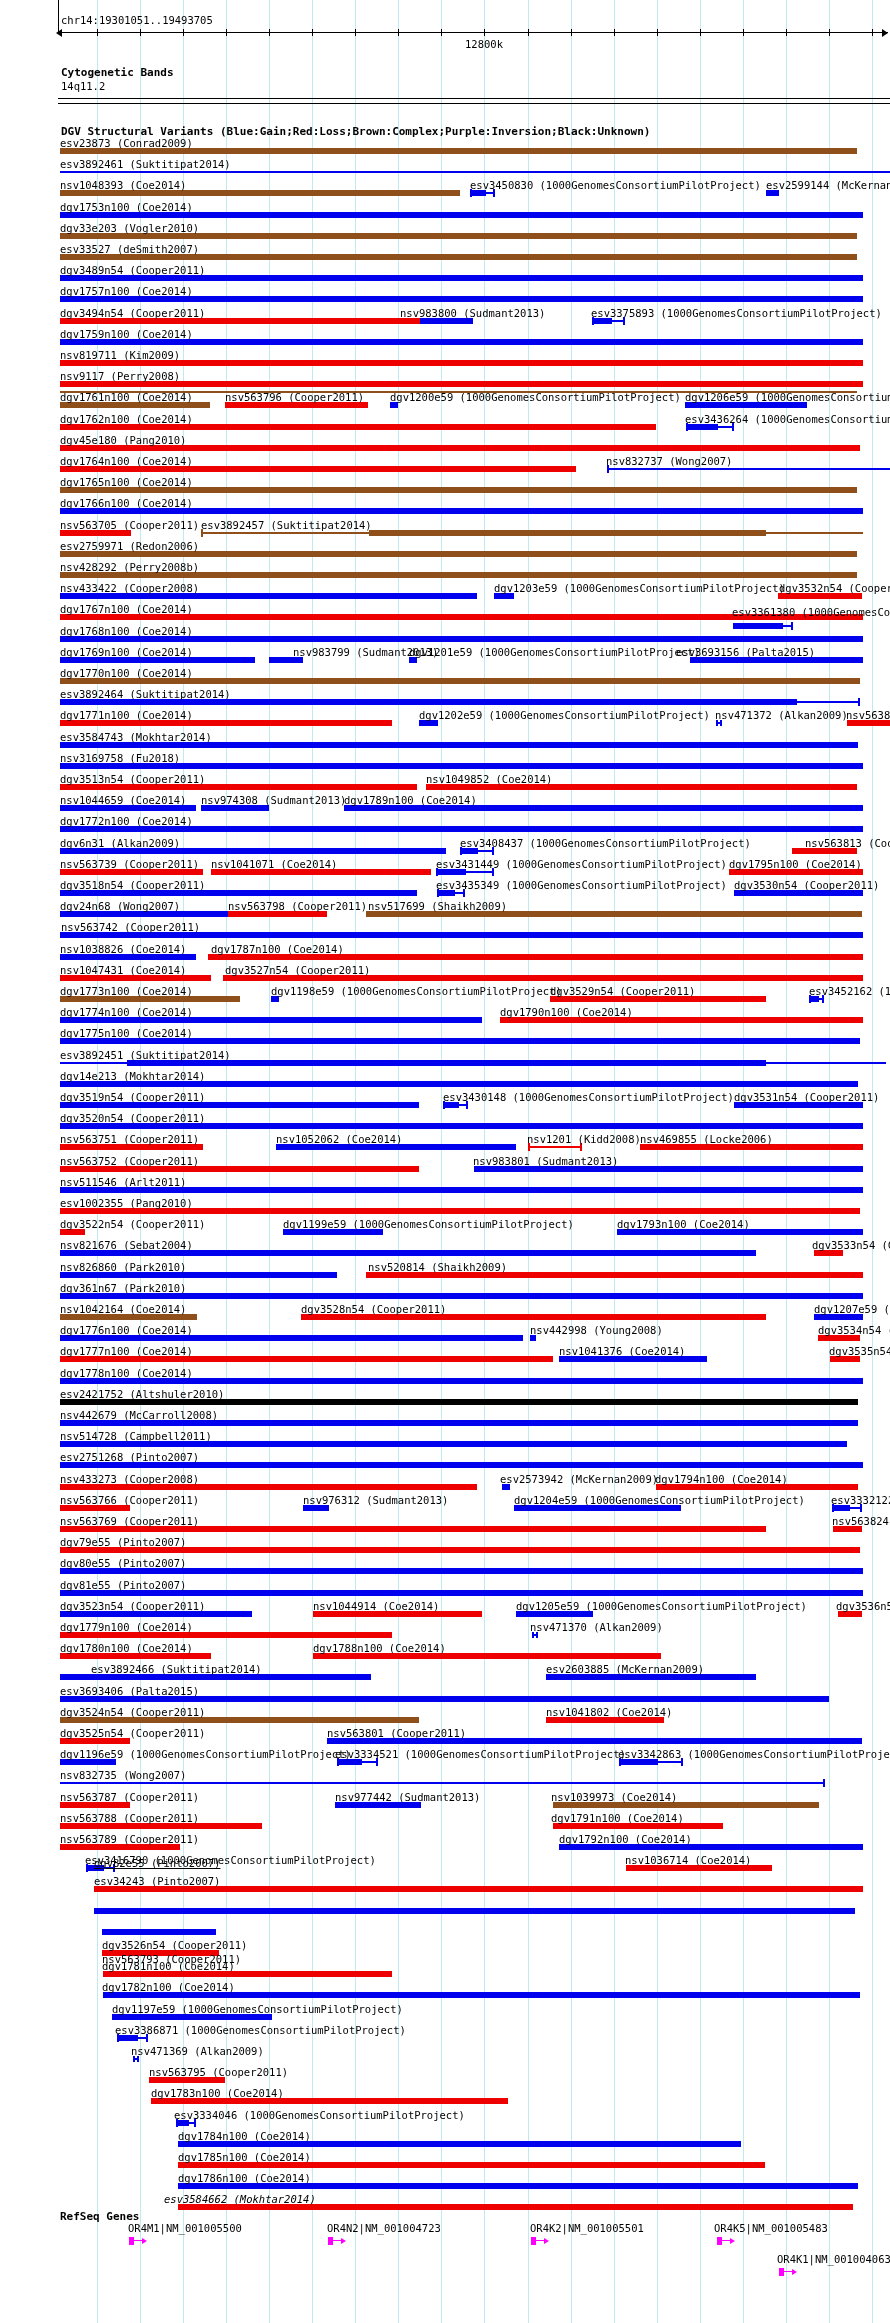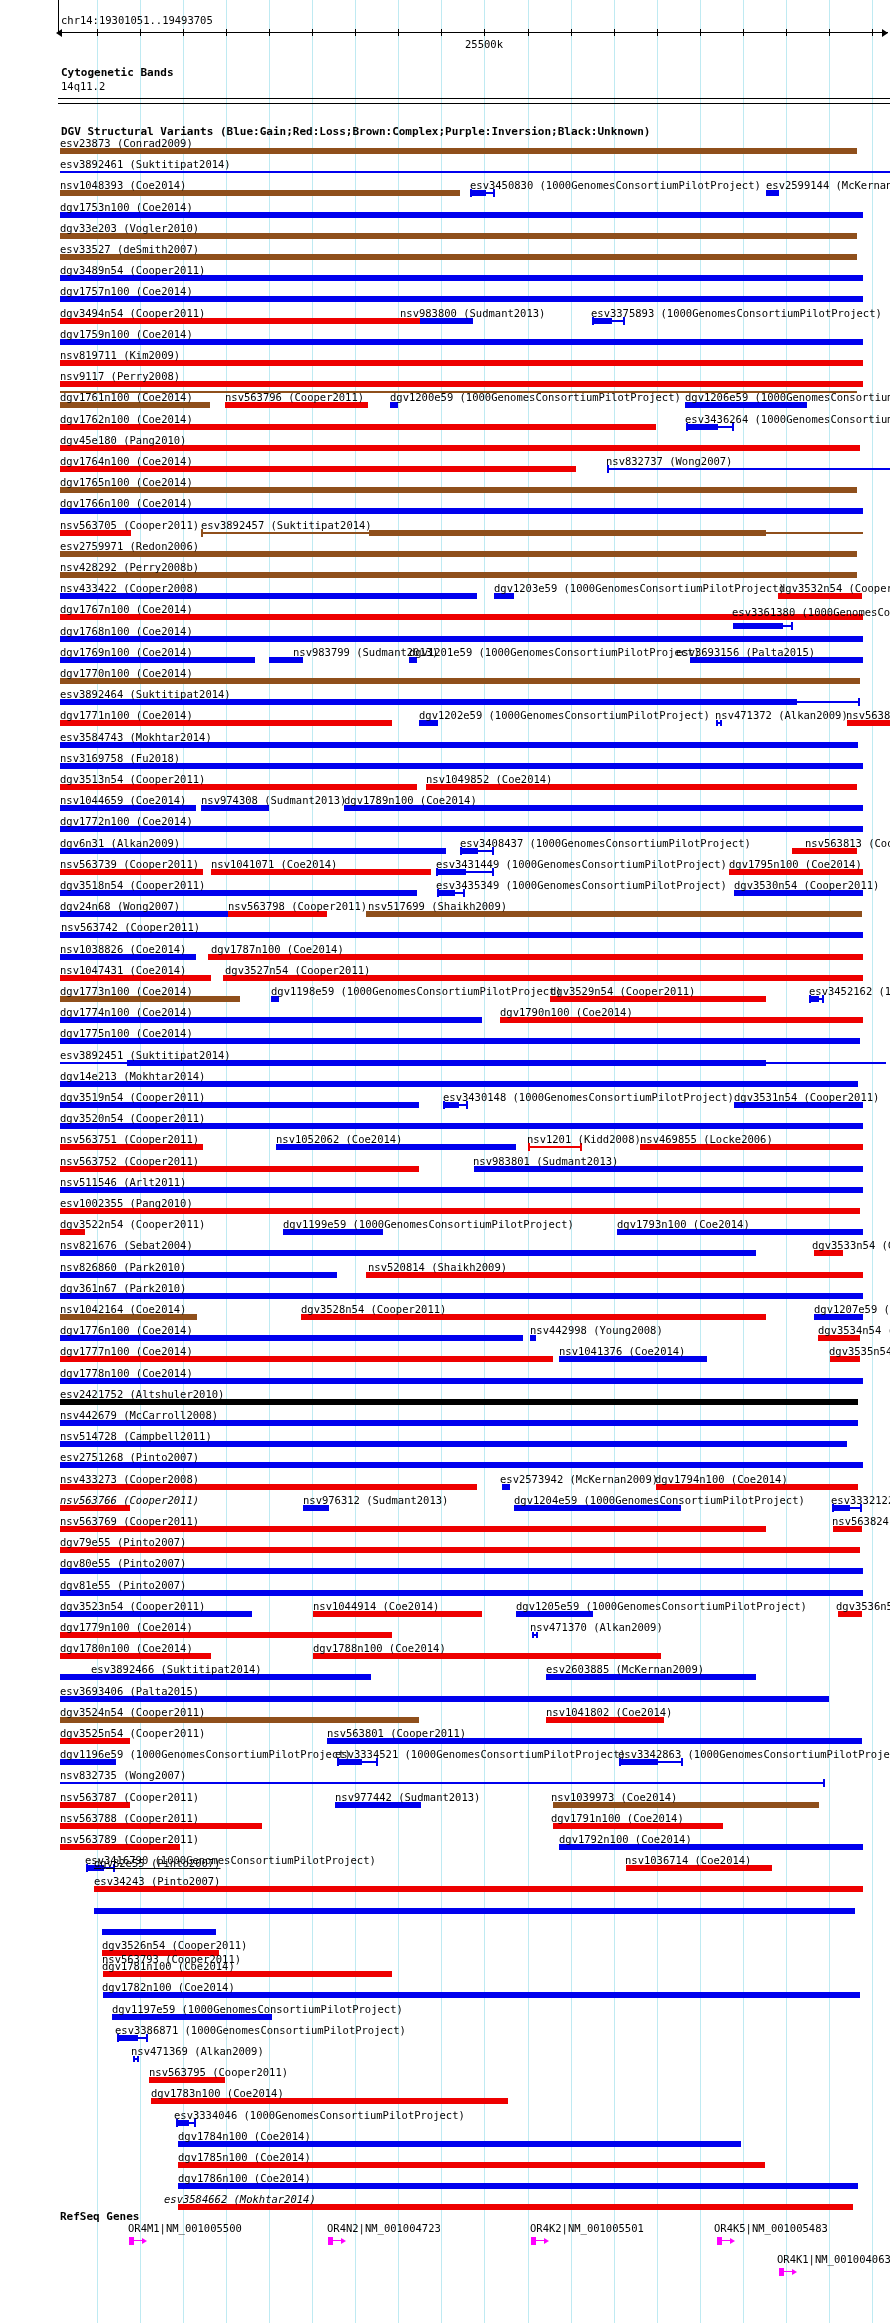--- a/index.html
+++ b/index.html
@@ -60,21 +60,21 @@
       <div class="rule" style="left: 528px; top: 29px; width: 1px; height: 7px;"></div>
       <div class="rule" style="left: 571px; top: 29px; width: 1px; height: 7px;"></div>
       <div class="rule" style="left: 614px; top: 29px; width: 1px; height: 7px;"></div>
       <div class="rule" style="left: 657px; top: 29px; width: 1px; height: 7px;"></div>
       <div class="rule" style="left: 700px; top: 29px; width: 1px; height: 7px;"></div>
       <div class="rule" style="left: 743px; top: 29px; width: 1px; height: 7px;"></div>
       <div class="rule" style="left: 786px; top: 29px; width: 1px; height: 7px;"></div>
       <div class="rule" style="left: 829px; top: 29px; width: 1px; height: 7px;"></div>
       <div class="rule" style="left: 872px; top: 29px; width: 1px; height: 7px;"></div>
     </div>
-  <div class="lbl" style="left:450px;top:39px;width:68px;text-align:center;">25500k</div>
+  <div class="lbl" style="left:450px;top:39px;width:68px;text-align:center;">12800k</div>
 
   <div class="hdr" style="left:61px;top:67px;">Cytogenetic Bands</div>
   <div class="lbl" style="left:61px;top:81px;">14q11.2</div>
   <div class="rule" style="left:58px;top:98px;width:832px;height:1px;"></div>
   <div class="rule" style="left:58px;top:103px;width:832px;height:1px;"></div>
 
   <div class="hdr" style="left:61px;top:126px;">DGV Structural Variants (Blue:Gain;Red:Loss;Brown:Complex;Purple:Inversion;Black:Unknown)</div>
   <div id="rows">
       <div class="lbl" style="left: 60px; top: 138px;">esv23873 (Conrad2009)</div>
       <div class="seg" style="left: 60px; top: 148px; width: 797px; height: 6px; background: rgb(143, 79, 27);"></div>
@@ -346,21 +346,21 @@
       <div class="lbl" style="left: 60px; top: 1431px;">nsv514728 (Campbell2011)</div>
       <div class="seg" style="left: 60px; top: 1441px; width: 787px; height: 6px; background: rgb(0, 0, 238);"></div>
       <div class="lbl" style="left: 60px; top: 1452px;">esv2751268 (Pinto2007)</div>
       <div class="seg" style="left: 60px; top: 1462px; width: 803px; height: 6px; background: rgb(0, 0, 238);"></div>
       <div class="lbl" style="left: 60px; top: 1474px;">nsv433273 (Cooper2008)</div>
       <div class="seg" style="left: 60px; top: 1484px; width: 417px; height: 6px; background: rgb(238, 0, 0);"></div>
       <div class="lbl" style="left: 500px; top: 1474px;">esv2573942 (McKernan2009)</div>
       <div class="seg" style="left: 502px; top: 1484px; width: 8px; height: 6px; background: rgb(0, 0, 238);"></div>
       <div class="lbl" style="left: 655px; top: 1474px;">dgv1794n100 (Coe2014)</div>
       <div class="seg" style="left: 656px; top: 1484px; width: 202px; height: 6px; background: rgb(238, 0, 0);"></div>
-      <div class="lbl" style="left: 60px; top: 1495px; font-style: italic;">nsv563766 (Cooper2011)</div>
+      <div class="lbl" style="left: 60px; top: 1495px;">nsv563766 (Cooper2011)</div>
       <div class="seg" style="left: 60px; top: 1505px; width: 70px; height: 6px; background: rgb(238, 0, 0);"></div>
       <div class="lbl" style="left: 303px; top: 1495px;">nsv976312 (Sudmant2013)</div>
       <div class="seg" style="left: 303px; top: 1505px; width: 26px; height: 6px; background: rgb(0, 0, 238);"></div>
       <div class="lbl" style="left: 514px; top: 1495px;">dgv1204e59 (1000GenomesConsortiumPilotProject)</div>
       <div class="seg" style="left: 514px; top: 1505px; width: 167px; height: 6px; background: rgb(0, 0, 238);"></div>
       <div class="lbl" style="left: 831px; top: 1495px;">esv3332122 (1000GenomesConsortiumPilotProject)</div>
       <div class="seg" style="left: 832px; top: 1504px; width: 2px; height: 8px; background: rgb(0, 0, 238);"></div>
       <div class="seg" style="left: 832px; top: 1507px; width: 30px; height: 2px; background: rgb(0, 0, 238);"></div>
       <div class="seg" style="left: 860px; top: 1504px; width: 2px; height: 8px; background: rgb(0, 0, 238);"></div>
       <div class="seg" style="left: 834px; top: 1505px; width: 16px; height: 6px; background: rgb(0, 0, 238);"></div>

